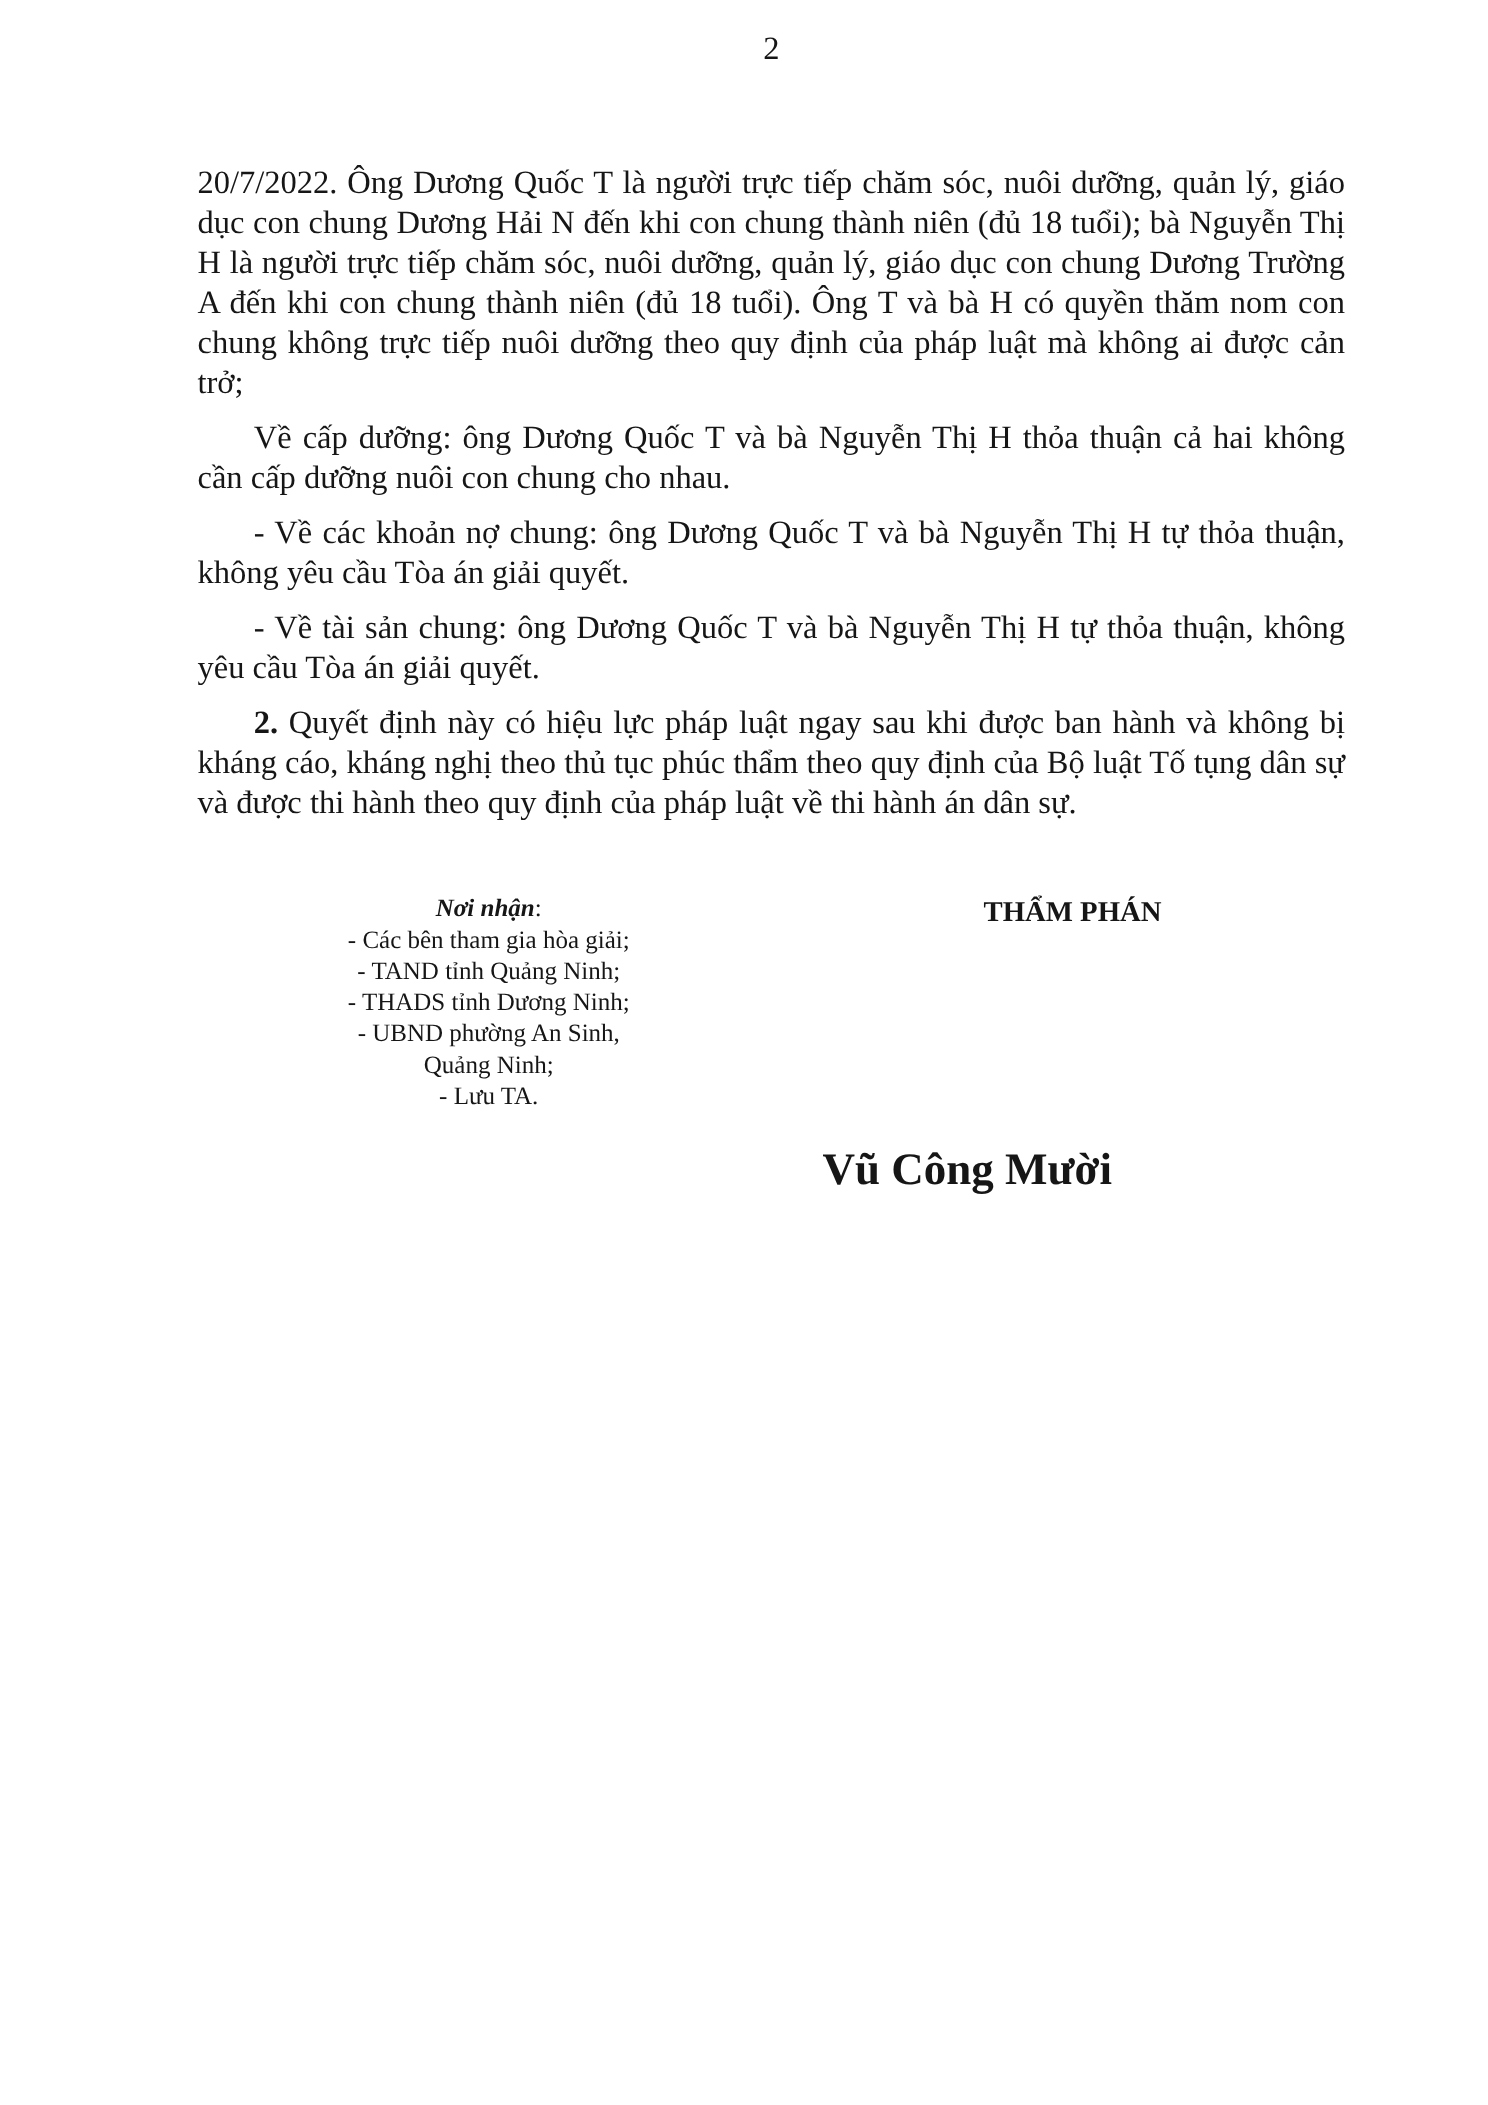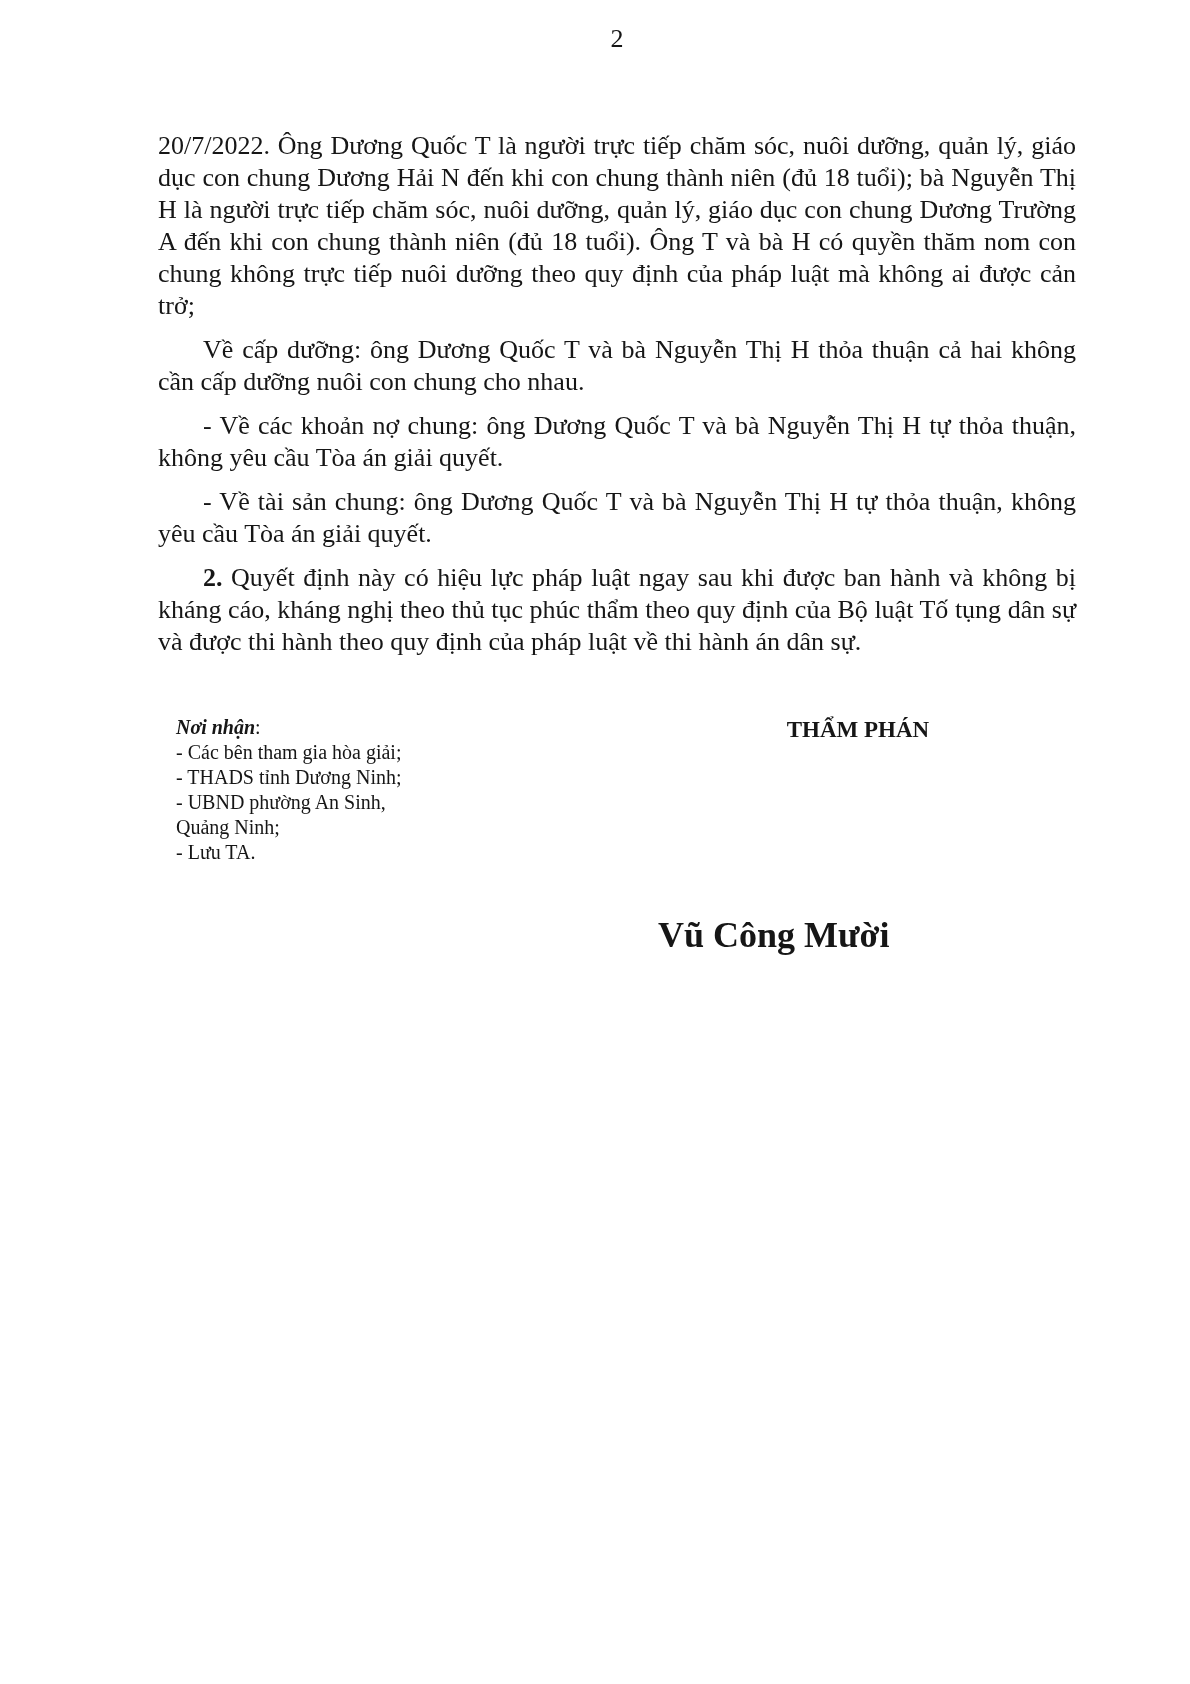--- a/index.html
+++ b/index.html
@@ -44,21 +44,21 @@
   .para b {
     font-weight: bold;
   }
   .recipients {
     position: absolute;
     top: 715px;
     left: 176px;
     width: 430px;
     font-size: 20px;
     line-height: 25px;
-    text-align: left;
+    text-align: center;
   }
   .recipients-label b i {
     font-weight: bold;
     font-style: italic;
   }
   .signature-title {
     position: absolute;
     top: 714px;
     left: 658px;
     width: 400px;
@@ -89,20 +89,21 @@
     <p class="para">20/7/2022. Ông Dương Quốc T là người trực tiếp chăm sóc, nuôi dưỡng, quản lý, giáo dục con chung Dương Hải N đến khi con chung thành niên (đủ 18 tuổi); bà Nguyễn Thị H là người trực tiếp chăm sóc, nuôi dưỡng, quản lý, giáo dục con chung Dương Trường A đến khi con chung thành niên (đủ 18 tuổi). Ông T và bà H có quyền thăm nom con chung không trực tiếp nuôi dưỡng theo quy định của pháp luật mà không ai được cản trở;</p>
     <p class="para indented">Về cấp dưỡng: ông Dương Quốc T và bà Nguyễn Thị H thỏa thuận cả hai không cần cấp dưỡng nuôi con chung cho nhau.</p>
     <p class="para indented">- Về các khoản nợ chung: ông Dương Quốc T và bà Nguyễn Thị H tự thỏa thuận, không yêu cầu Tòa án giải quyết.</p>
     <p class="para indented">- Về tài sản chung: ông Dương Quốc T và bà Nguyễn Thị H tự thỏa thuận, không yêu cầu Tòa án giải quyết.</p>
     <p class="para indented"><b>2.</b><span> Quyết định này có hiệu lực pháp luật ngay sau khi được ban hành và không bị kháng cáo, kháng nghị theo thủ tục phúc thẩm theo quy định của Bộ luật Tố tụng dân sự và được thi hành theo quy định của pháp luật về thi hành án dân sự.</span></p>
   </div>
 
   <div class="recipients">
     <div class="recipients-label"><b><i>Nơi nhận</i></b><span>:</span></div>
     <div class="recipient-line">- Các bên tham gia hòa giải;</div>
+    <div class="recipient-line">- TAND tỉnh Quảng Ninh;</div>
     <div class="recipient-line">- THADS tỉnh Dương Ninh;</div>
     <div class="recipient-line">- UBND phường An Sinh,</div>
     <div class="recipient-line">Quảng Ninh;</div>
     <div class="recipient-line">- Lưu TA.</div>
   </div>
 
   <div class="signature-title">THẨM PHÁN</div>
 
   <div class="signature-name">Vũ Công Mười</div>
 

